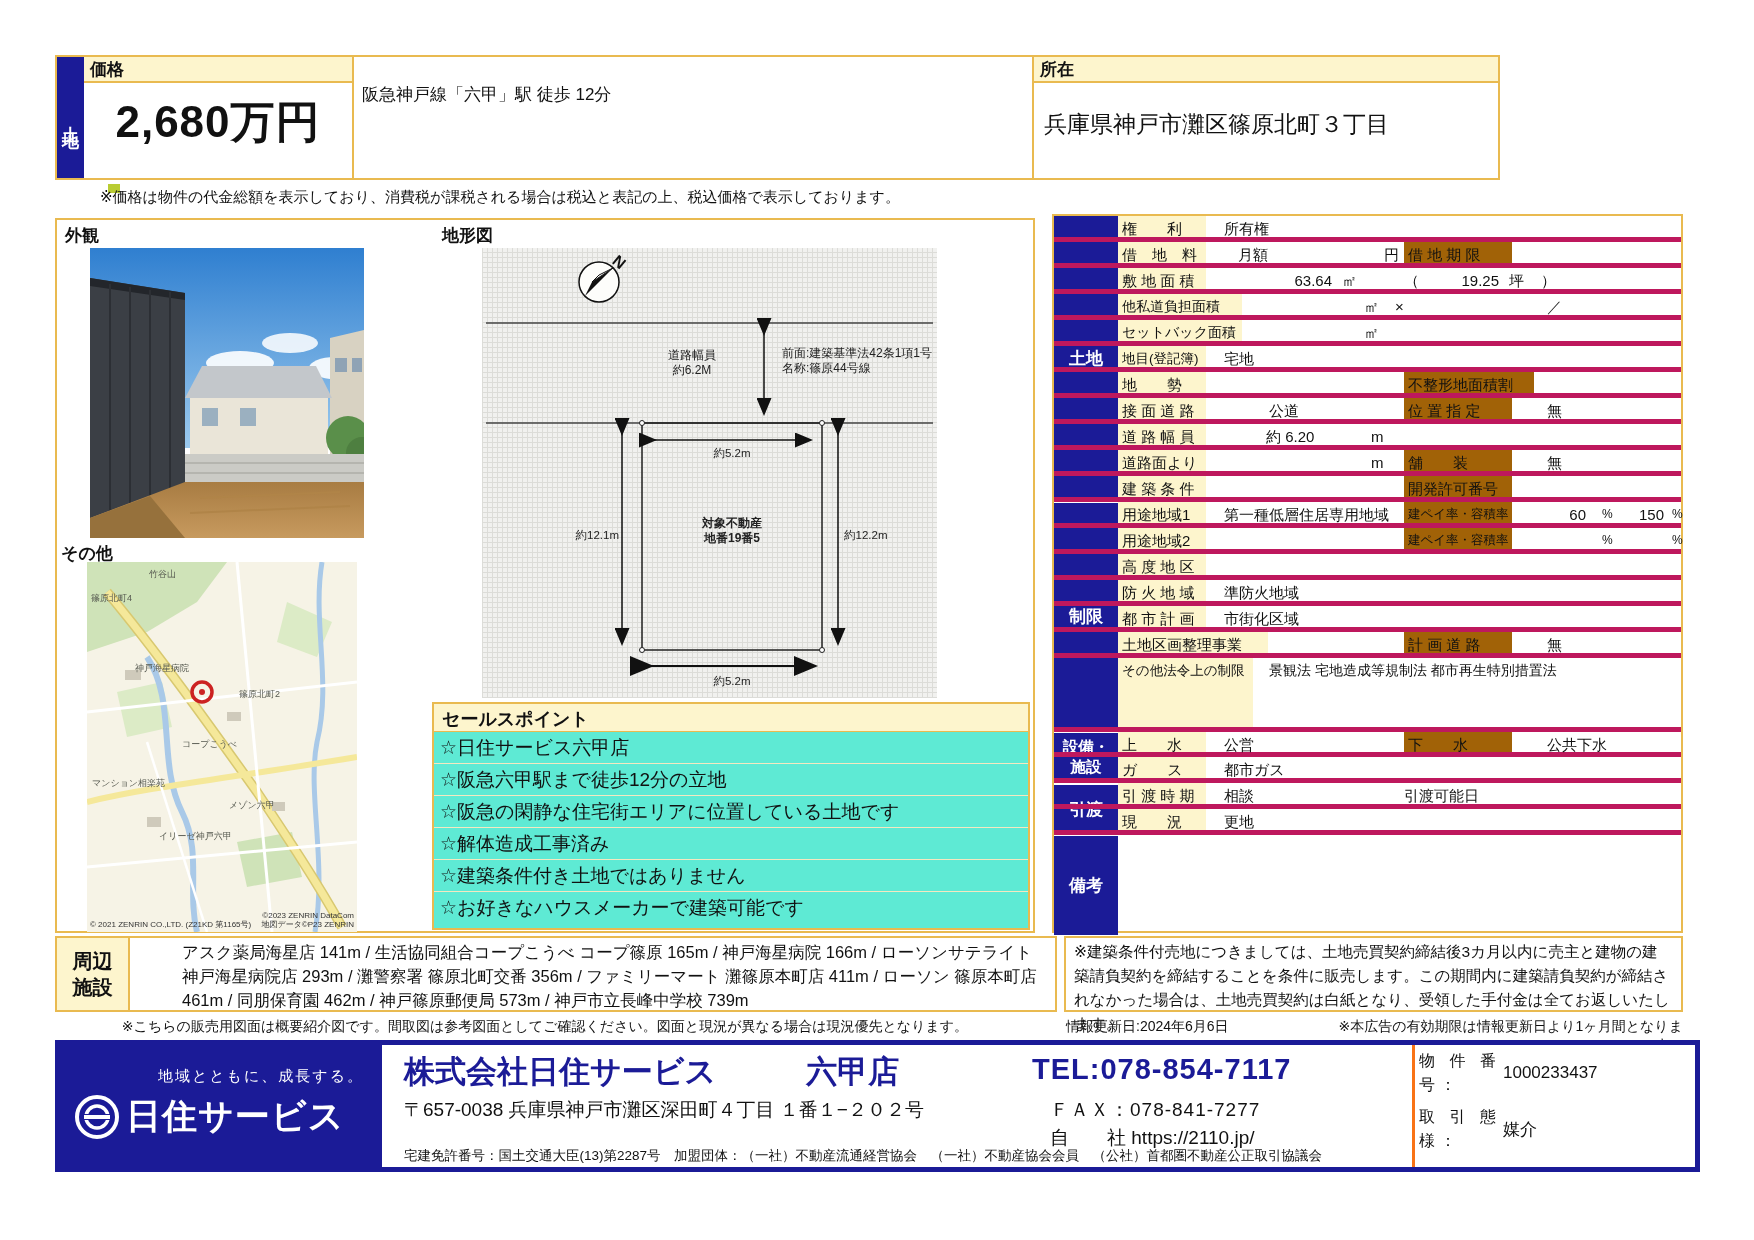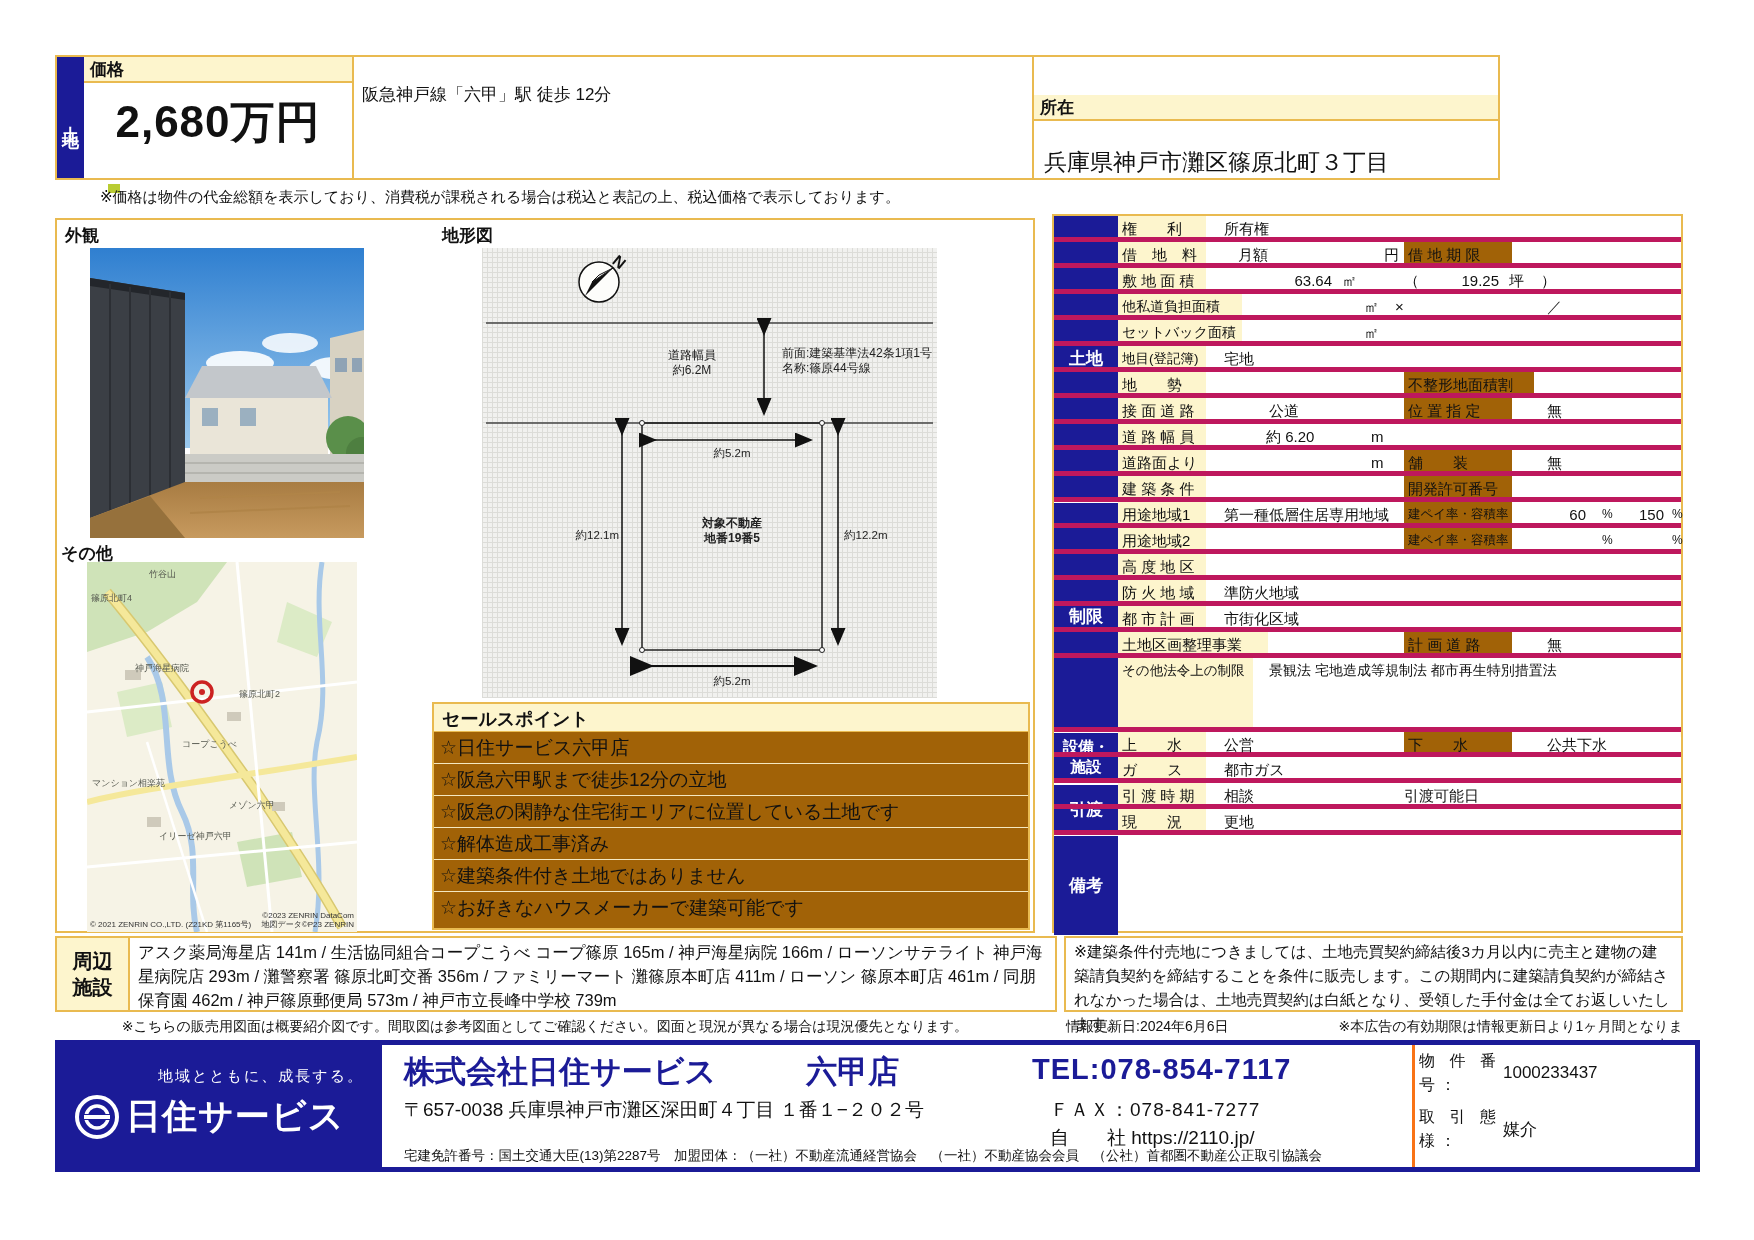--- a/index.html
+++ b/index.html
@@ -7,58 +7,58 @@
   .abs{position:absolute;}
   .pre{white-space:pre-line;}
   
   #tophdr{left:55px;top:55px;width:1445px;height:125px;border:2px solid #e9ba50;display:flex;box-sizing:border-box;}
   .navycell{background:#1b1b97;color:#fff;}
   #ptype{width:27px;display:flex;align-items:center;justify-content:center;font-weight:bold;font-size:17px;writing-mode:vertical-rl;letter-spacing:6px;}
   .hcol{border-left:2px solid #e9ba50;display:flex;flex-direction:column;box-sizing:border-box;}
   .hband{height:26px;background:#fdf5cd;border-bottom:2px solid #e9ba50;font-weight:bold;font-size:17px;padding:1px 0 0 6px;box-sizing:border-box;}
   #pricecol{width:268px;}
   #transcol{width:680px;}
-  #loccol{flex:1;justify-content:flex-end;}
+  #loccol{flex:1;}
   #priceval{font-size:44px;font-weight:bold;text-align:center;margin-top:10px;letter-spacing:1px;}
   #transval{font-size:17px;padding:26px 0 0 8px;}
   #locval{font-size:23px;padding:26px 0 0 10px;}
   #greensq{left:108px;top:184px;width:12px;height:9px;background:#b9cc33;}
   #taxnote{left:100px;top:188px;font-size:15px;}
   
   #leftbox{left:55px;top:218px;width:980px;height:715px;border:2px solid #e9ba50;box-sizing:border-box;}
   .slabel{font-size:17px;font-weight:bold;}
   #photo{left:33px;top:28px;width:274px;height:290px;}
   #siteplan{left:425px;top:28px;width:455px;height:450px;background:#f1f1ef;
     background-image:repeating-linear-gradient(0deg,#dcdcd8 0 1px,transparent 1px 5px),repeating-linear-gradient(90deg,#dcdcd8 0 1px,transparent 1px 5px);}
   .spl{position:absolute;font-size:12px;color:#222;line-height:15px;}
   #map{left:30px;top:342px;width:270px;height:370px;background:#f6f3e6;overflow:hidden;}
   .mlabel{position:absolute;font-size:9px;color:#55584f;white-space:nowrap;}
   .mattr{position:absolute;font-size:8px;color:#333;white-space:nowrap;}
   
-  #sales{left:375px;top:482px;width:598px;height:228px;border:2px solid #e9ba50;box-sizing:border-box;background:#a16207;}
+  #sales{left:375px;top:482px;width:598px;height:228px;border:2px solid #e9ba50;box-sizing:border-box;background:#5eead4;}
   #salestitle{height:28px;background:#fdf5cd;border-bottom:1px solid #e9ba50;font-weight:bold;font-size:18px;padding:3px 0 0 8px;box-sizing:border-box;}
   .salesitem{font-size:19px;line-height:32px;padding-left:6px;border-bottom:1px solid #f5e8c0;height:32px;box-sizing:border-box;}
   
   #dtable{left:1052px;top:214px;width:631px;height:719px;border:2px solid #e9ba50;box-sizing:border-box;background:#fff;}
   .trow{position:relative;height:26px;border-bottom:5px solid #be185d;box-sizing:border-box;}
   .trow.tall{height:74px;}
   .trow.h25{height:25px;}
   .trow.last{height:100px;border-bottom:none;}
   .lbl{position:absolute;left:64px;top:0;bottom:0;width:88px;background:#fdf5cd;font-size:15px;line-height:25px;padding-left:4px;box-sizing:border-box;white-space:nowrap;overflow:hidden;}
   .lbl.w120{width:124px;font-size:14px;}
   .lbl.w150{width:150px;}
   .lbl.w135{width:135px;font-size:13.5px;}
   .lbl.sm{font-size:13.5px;}
   .l2{position:absolute;top:0;bottom:0;left:350px;width:108px;background:#a16207;font-size:15px;line-height:25px;padding-left:4px;box-sizing:border-box;white-space:nowrap;}
   .l2.sm{font-size:12.5px;}
   .seg{position:absolute;top:0;font-size:15px;line-height:25px;white-space:nowrap;}
   .segr{position:absolute;top:0;font-size:15px;line-height:25px;text-align:right;}
   .bluecol{position:absolute;left:0;width:64px;background:#1b1b97;color:#fff;display:flex;align-items:center;justify-content:center;font-weight:bold;font-size:17px;text-align:center;}
   
-  #nearby{left:55px;top:936px;width:1002px;height:76px;border:2px solid #e9ba50;box-sizing:border-box;display:flex;}
+  #nearby{left:55px;top:936px;width:1002px;height:76px;border:2px solid #e9ba50;box-sizing:border-box;display:flex;gap:44px;}
   #nearbylabel{width:73px;background:#fdf5cd;border-right:2px solid #e9ba50;font-size:20px;font-weight:bold;display:flex;align-items:center;justify-content:center;text-align:center;line-height:26px;box-sizing:border-box;}
   #nearbytext{flex:1;font-size:16.5px;line-height:24px;padding:2px 8px;}
   #condnote{left:1064px;top:936px;width:619px;height:76px;border:2px solid #e9ba50;box-sizing:border-box;font-size:15.5px;line-height:24px;padding:2px 8px;}
   #fignote{left:55px;top:1018px;width:980px;text-align:center;font-size:14px;}
   #upddate{left:1066px;top:1018px;font-size:14px;}
   #validnote{left:1330px;top:1018px;width:353px;text-align:right;font-size:14px;}
   
   #footer{left:55px;top:1040px;width:1645px;height:132px;border:5px solid #1b1b97;box-sizing:border-box;display:flex;background:#fff;}
   #flogo{width:322px;background:#1b1b97;color:#fff;position:relative;}
   #tagline{position:absolute;right:18px;top:22px;font-size:15px;letter-spacing:2px;}

